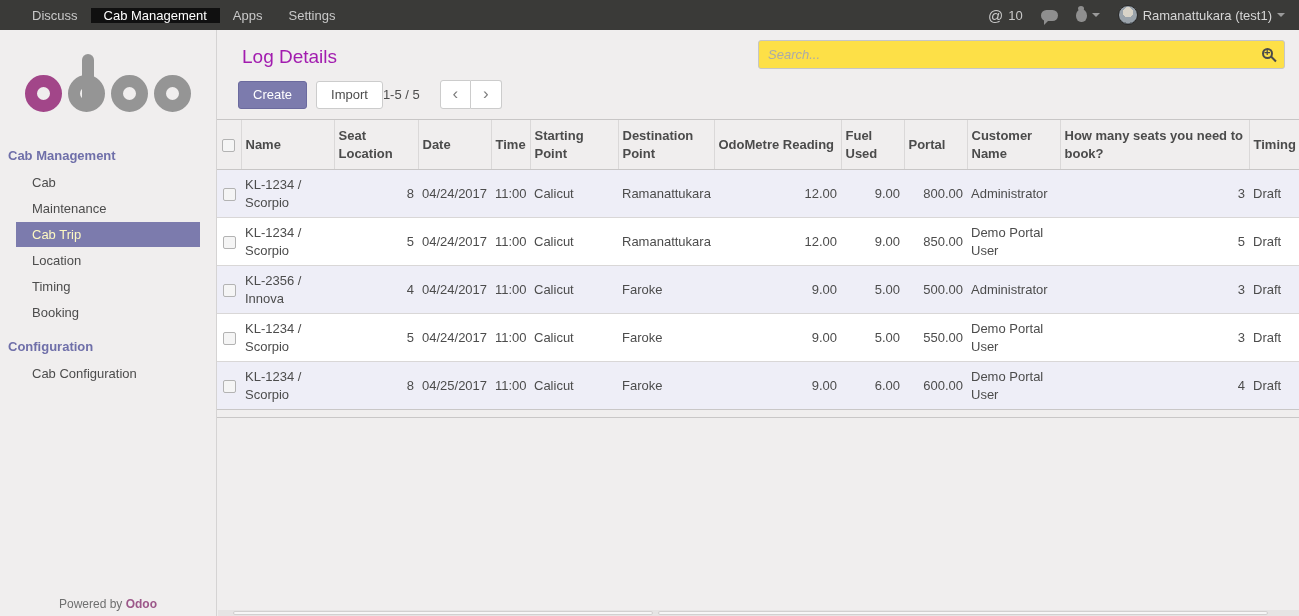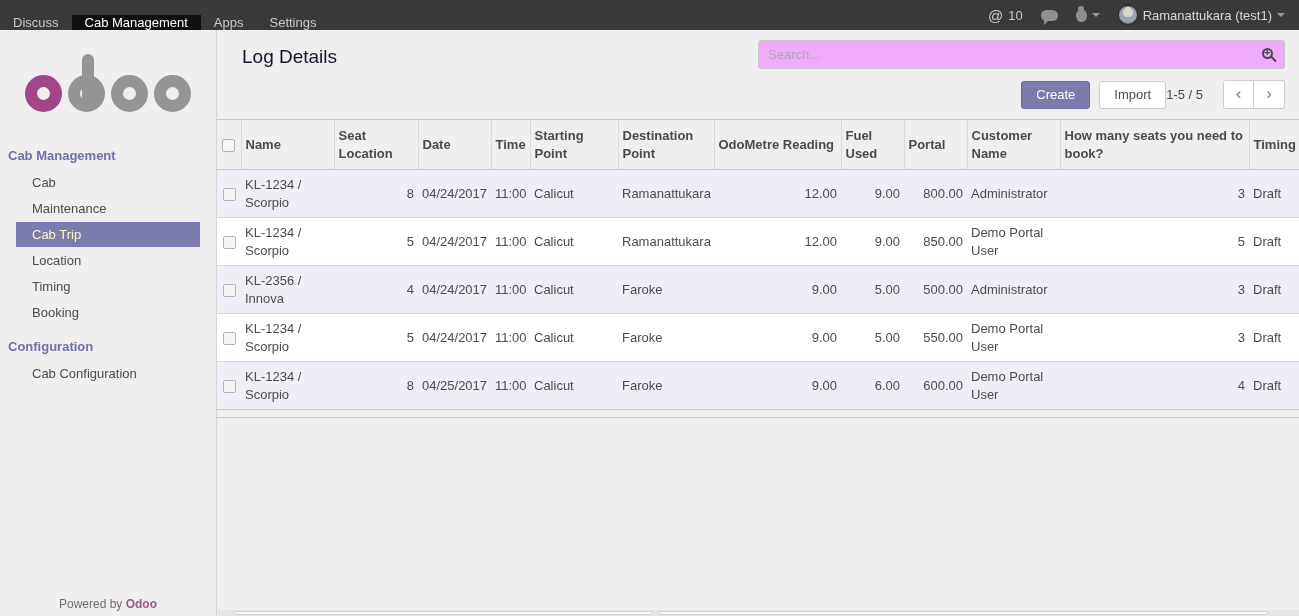--- a/index.html
+++ b/index.html
@@ -3,21 +3,21 @@
 <meta charset="utf-8">
 <style>
   * { margin:0; padding:0; box-sizing:border-box; }
   html,body { width:1299px; height:616px; overflow:hidden; }
   body { font-family:"Liberation Sans", sans-serif; font-size:13px; color:#4c4c4c; background:#f0eeee; }
 
   .app { width:1299px; height:616px; display:flex; flex-direction:column; position:relative; }
 
   
   .navbar { height:30px; background:#3a3a38; display:flex; align-items:stretch; color:#c9c9c9; flex:0 0 30px; }
-  .nav-left { display:flex; align-items:flex-end; }
+  .nav-left { display:flex; align-items:center;padding-left:19px; }
   .nav-item { display:flex; align-items:center; padding:0 13px; cursor:pointer; font-size:13px; }
   .nav-item.active { background:#101010; color:#ffffff; }
   .nav-right { margin-left:auto; display:flex; align-items:center; gap:18px; padding-right:14px; }
   .nav-group { display:flex; align-items:center; gap:5px; }
   .at-glyph { font-size:15px; color:#c9c9c9; }
   .chat-bubble { width:17px; height:11px; background:#8f8f8f; border-radius:8px; position:relative; display:inline-block; }
   .chat-bubble::after { content:""; position:absolute; left:3px; bottom:-4px; border:4px solid transparent; border-top-color:#8f8f8f; border-left-color:#8f8f8f; }
   .bug { width:11px; height:13px; background:#8f8f8f; border-radius:50% 50% 46% 46%; position:relative; display:inline-block; }
   .bug::before { content:""; position:absolute; top:-3px; left:2.5px; width:6px; height:5px; background:#8f8f8f; border-radius:50%; }
   .caret-down { width:0; height:0; border:4px solid transparent; border-top-color:#9a9a9a; margin-top:4px; display:inline-block; }
@@ -37,29 +37,29 @@
   .side-section-heading { color:#6f6fa9; font-weight:bold; padding:6px 8px; margin-top:8px; }
   .side-item { padding:5px 8px 5px 16px; cursor:pointer; color:#4c4c4c; line-height:15px; margin:1px 16px; }
   .side-item.active { background:#7c7bad; color:#fef9c3; }
   .side-footer { position:absolute; bottom:5px; width:100%; text-align:center; color:#6f6f6f; font-size:12px; }
   .side-footer b { color:#9c5789; }
 
   
   .main { flex:1; display:flex; flex-direction:column; min-width:0; position:relative; }
   .main-top { padding:10px 14px 0 25px; }
   .top-row1 { display:flex; align-items:center; justify-content:space-between; }
-  .page-title { font-size:19px; color:#0f172a; margin-top:4px; }
+  .page-title { font-size:19px; color:#a21caf; margin-top:4px; }
   .search-wrap { position:relative; width:527px; }
-  .search-input { width:100%; height:29px; border:1px solid #c6c6c6; border-radius:3px; background:#f0abfc; padding:0 30px 0 9px; font-size:13px; font-family:"Liberation Sans", sans-serif; color:#4c4c4c; }
+  .search-input { width:100%; height:29px; border:1px solid #c6c6c6; border-radius:3px; background:#fde047; padding:0 30px 0 9px; font-size:13px; font-family:"Liberation Sans", sans-serif; color:#4c4c4c;font-style:italic; }
   .search-input::placeholder { color:#aaaaaa; }
   .mag { position:absolute; right:12px; top:8px; width:11px; height:11px; border:2px solid #4a4a4a; border-radius:50%; cursor:pointer; }
   .mag::after { content:""; position:absolute; width:7px; height:2px; background:#4a4a4a; transform:rotate(45deg); right:-6px; bottom:-3px; }
   .mag::before { content:"+"; position:absolute; top:-4px; left:0px; font-size:11px; font-weight:bold; color:#4a4a4a; }
 
-  .top-row2 { display:flex; align-items:center; justify-content:flex-end; margin:11px 0 10px 0; padding-left:-4px; }
+  .top-row2 { display:flex; align-items:center; justify-content:flex-start; margin:11px 0 10px 0; padding-left:-4px; }
   .btn-group-left { display:flex; gap:9px; margin-left:-4px; }
   .btn { height:28px; padding:0 14px; border-radius:3px; font-size:13px; cursor:pointer; font-family:"Liberation Sans", sans-serif; }
   .btn-primary { background:#7c7bad; border:1px solid #6b6a9e; color:#ffffff; }
   .btn-default { background:#ffffff; border:1px solid #cccccc; color:#4c4c4c; }
   .pager { display:flex; align-items:center; gap:20px; }
   .pager-count { color:#4c4c4c; }
   .pager-btns { display:flex; }
   .pager-btn { width:31px; height:29px; background:#ffffff; border:1px solid #cccccc; color:#7d7d7d; font-size:17px; line-height:26px; text-align:center; cursor:pointer; }
   .pager-btn.prev { border-radius:3px 0 0 3px; }
   .pager-btn.next { border-radius:0 3px 3px 0; border-left:none; }

